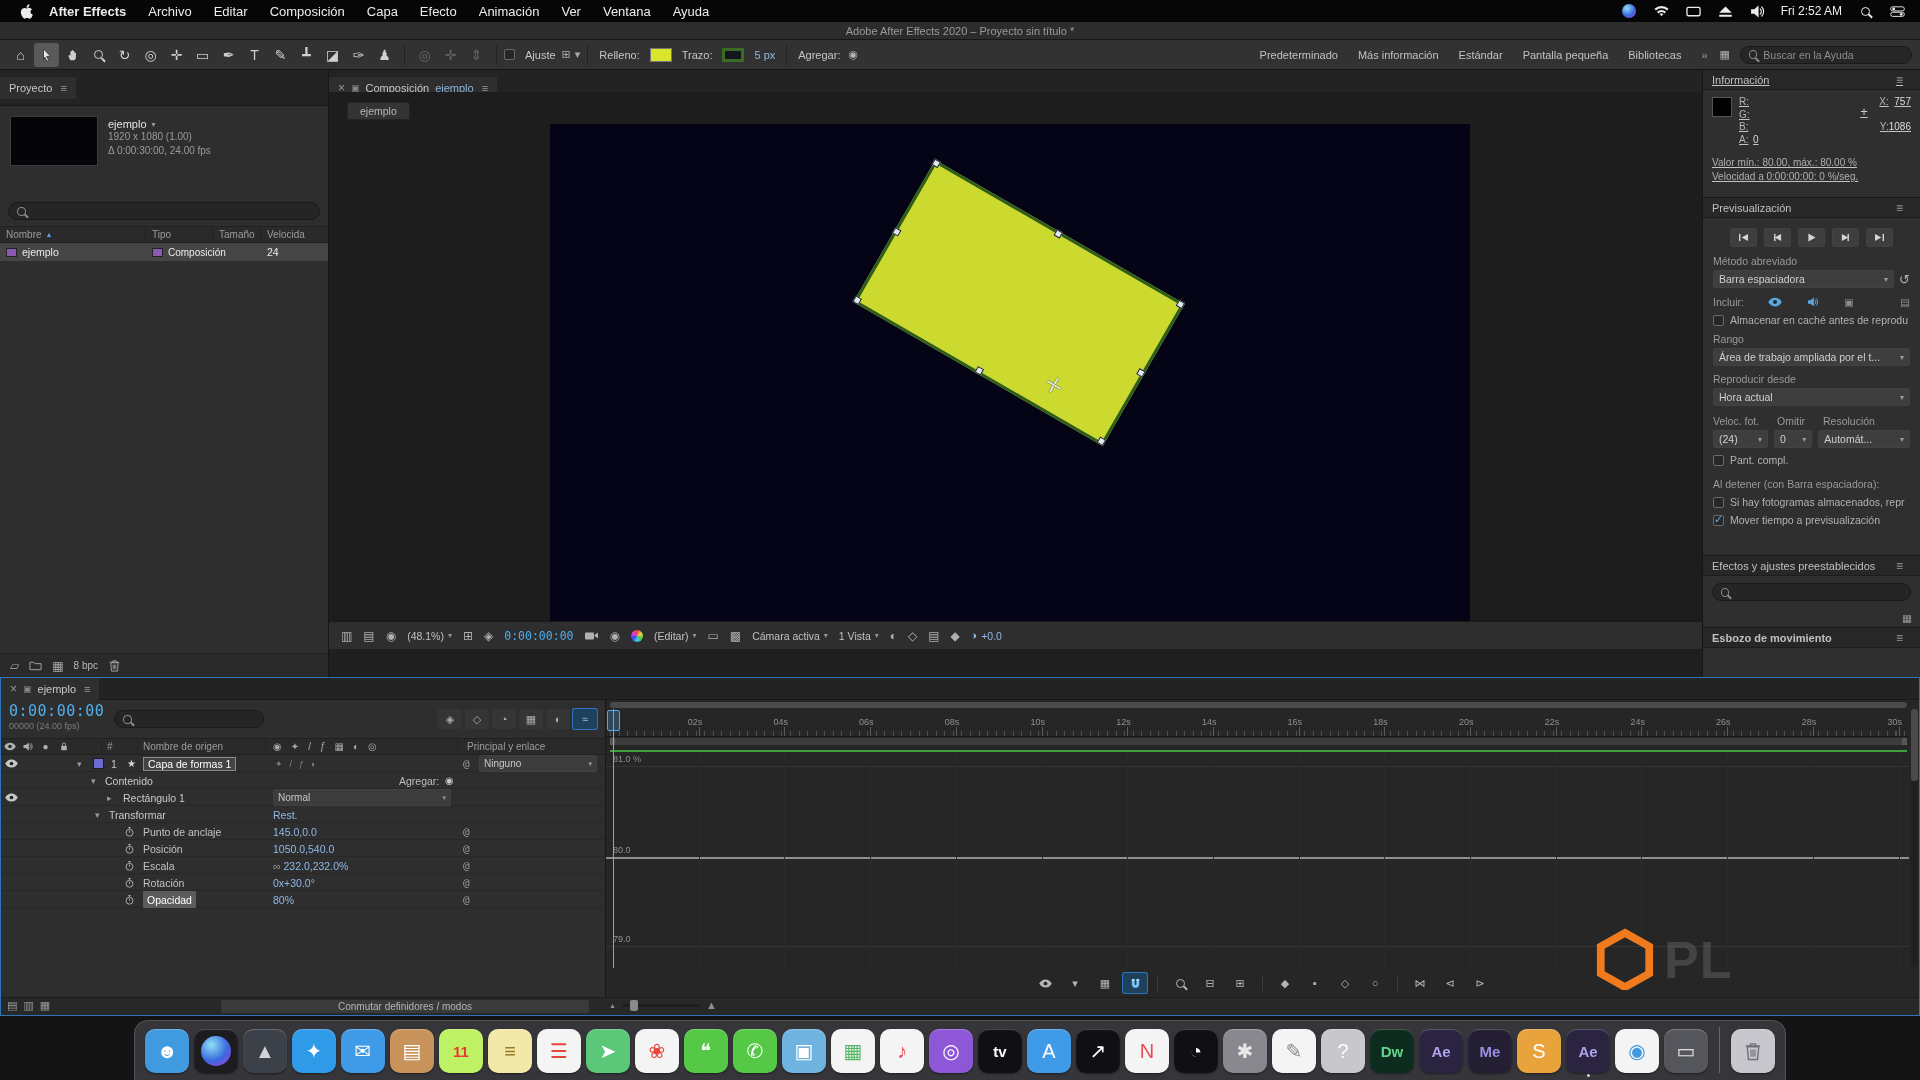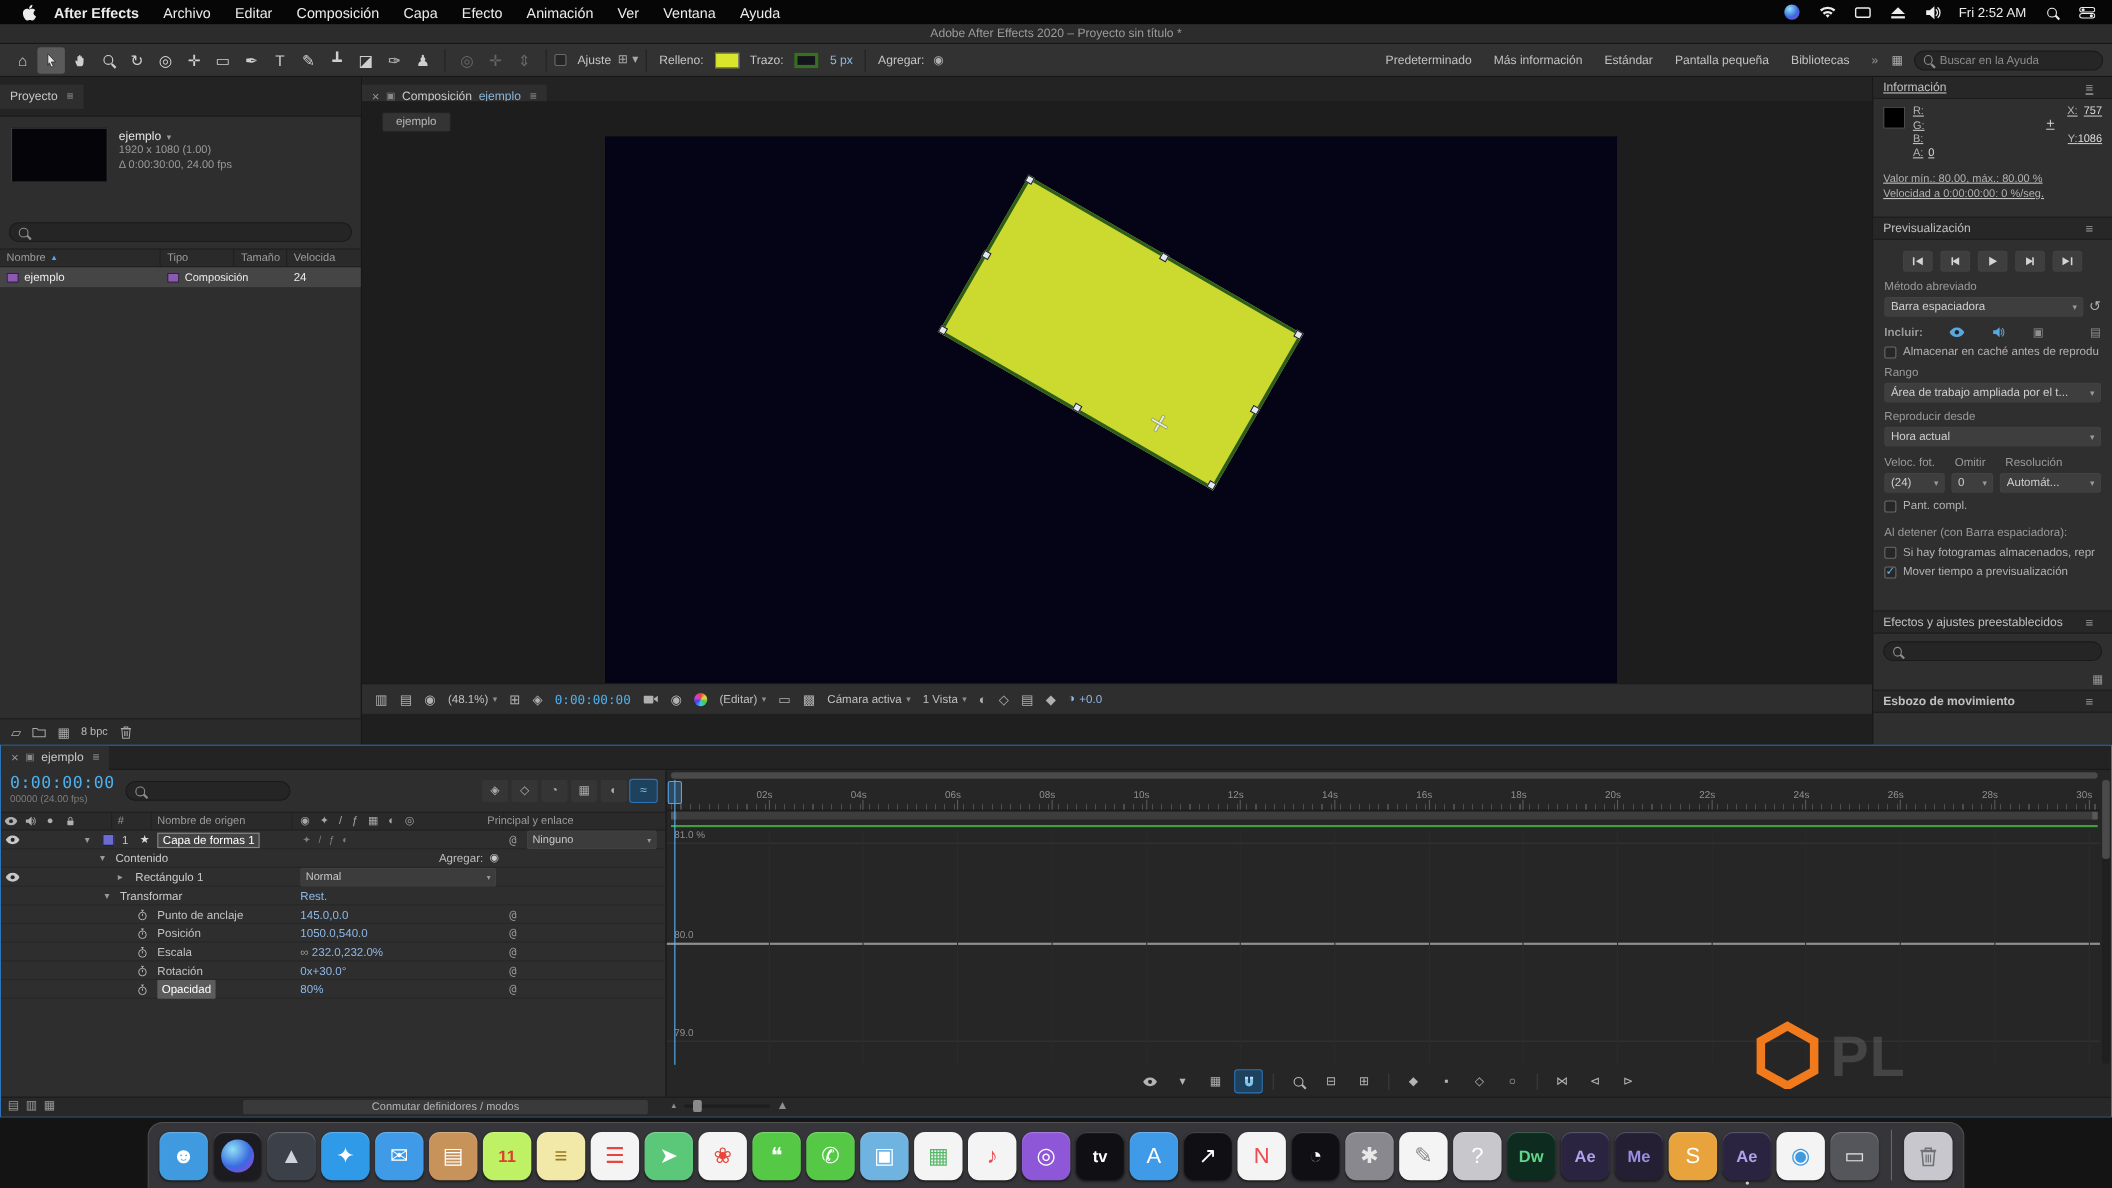--- a/index.html
+++ b/index.html
@@ -113,21 +113,21 @@
 #preview-body{padding:6px 10px 0;}
 #transport{display:flex;justify-content:center;gap:7px;margin:4px 0 8px;}
 .tr-btn{width:27px;height:19px;background:#3e3e3e;border-radius:3px;display:flex;align-items:center;justify-content:center;color:#d4d4d4;box-shadow:inset 0 0 0 1px #4a4a4a55;}
 .tr-btn svg{width:11px;height:9px;fill:currentColor;}
 .plabel{color:#9a9a9a;margin:7px 0 3px;}
 .dd{height:18px;background:#3e3e3e;border-radius:3px;display:flex;align-items:center;justify-content:space-between;padding:0 6px;color:#cfcfcf;box-shadow:inset 0 0 0 1px #48484866;white-space:nowrap;overflow:hidden;}
 .dd .caret{color:#9a9a9a;font-size:8px;margin-left:5px;}
 .ddrow{display:flex;align-items:center;gap:5px;}
 .ddrow .dd{flex:1;}
 .reset-ico{color:#b0b0b0;font-size:13px;}
-#include-row{display:flex;align-items:center;gap:24px;margin:8px 0 2px;font-weight:bold;}
+#include-row{display:flex;align-items:center;gap:24px;margin:8px 0 2px;}
 #include-row .g svg{width:14px;height:10px;}
 .inc-on{color:#5aa8e0;}
 .inc-off{color:#8f8f8f;}
 .inc-right{margin-left:auto;}
 .cbrow{display:flex;align-items:flex-start;gap:6px;margin:6px 0 0;color:#b2b2b2;}
 .cb{width:11px;height:11px;background:#272727;border:1px solid #6a6a6a;border-radius:2px;position:relative;flex:none;margin-top:1px;}
 .cb.on::after{content:"✓";position:absolute;left:0;top:-3px;color:#62b0e8;font-size:11px;font-weight:bold;}
 .cbl{white-space:nowrap;overflow:hidden;}
 #fps-labels{display:flex;margin-top:9px;color:#9a9a9a;}
 #fps-labels span:nth-child(1){width:64px;}#fps-labels span:nth-child(2){width:46px;}
@@ -149,21 +149,21 @@
 .hb{width:24px;height:20px;border-radius:2px;display:flex;align-items:center;justify-content:center;color:#aaa;background:#353535;font-size:11px;}
 .hb.active{background:#1e415e;color:#7ec3f0;box-shadow:0 0 0 1px #2e74b8;}
 #tl-cols{height:17px;background:#2a2a2a;border-top:1px solid #202020;border-bottom:1px solid #202020;position:relative;font-size:10px;color:#9c9c9c;}
 #tl-cols .tcol{position:absolute;top:0;height:100%;display:flex;align-items:center;}
 #toggle-head{left:2px;gap:5px;}
 #toggle-head .g{width:13px;color:#b0b0b0;}
 #toggle-head .g svg{width:12px;height:9px;}
 #col-num{left:106px;}
 #col-source{left:142px;}
 #switch-header{left:272px;gap:9px;color:#a8a8a8;}
-#col-parent{left:442px;}
+#col-parent{left:466px;}
 .vline{position:absolute;top:0;bottom:0;width:1px;background:#222;}
 .tl-row{position:relative;height:17px;border-bottom:1px solid #272727;font-size:10.5px;color:#c6c6c6;}
 .tl-row .a{position:absolute;top:0;height:17px;display:flex;align-items:center;}
 .row-eye{left:4px;color:#c8c8c8;}
 .row-eye svg{width:13px;height:9px;}
 .exp{color:#9a9a9a;font-size:9px;}
 .chip{width:11px;height:11px;background:#6b6bd0;border:1px solid #1c1c1c;}
 .licon{color:#d8d8d8;font-size:10px;}
 .lname-box{background:#434343;border:1px solid #8a8a8a;color:#fff;padding:0 4px;height:14px;display:flex;align-items:center;}
 .lswitch{color:#7f7f7f;font-size:9px;letter-spacing:7px;}

